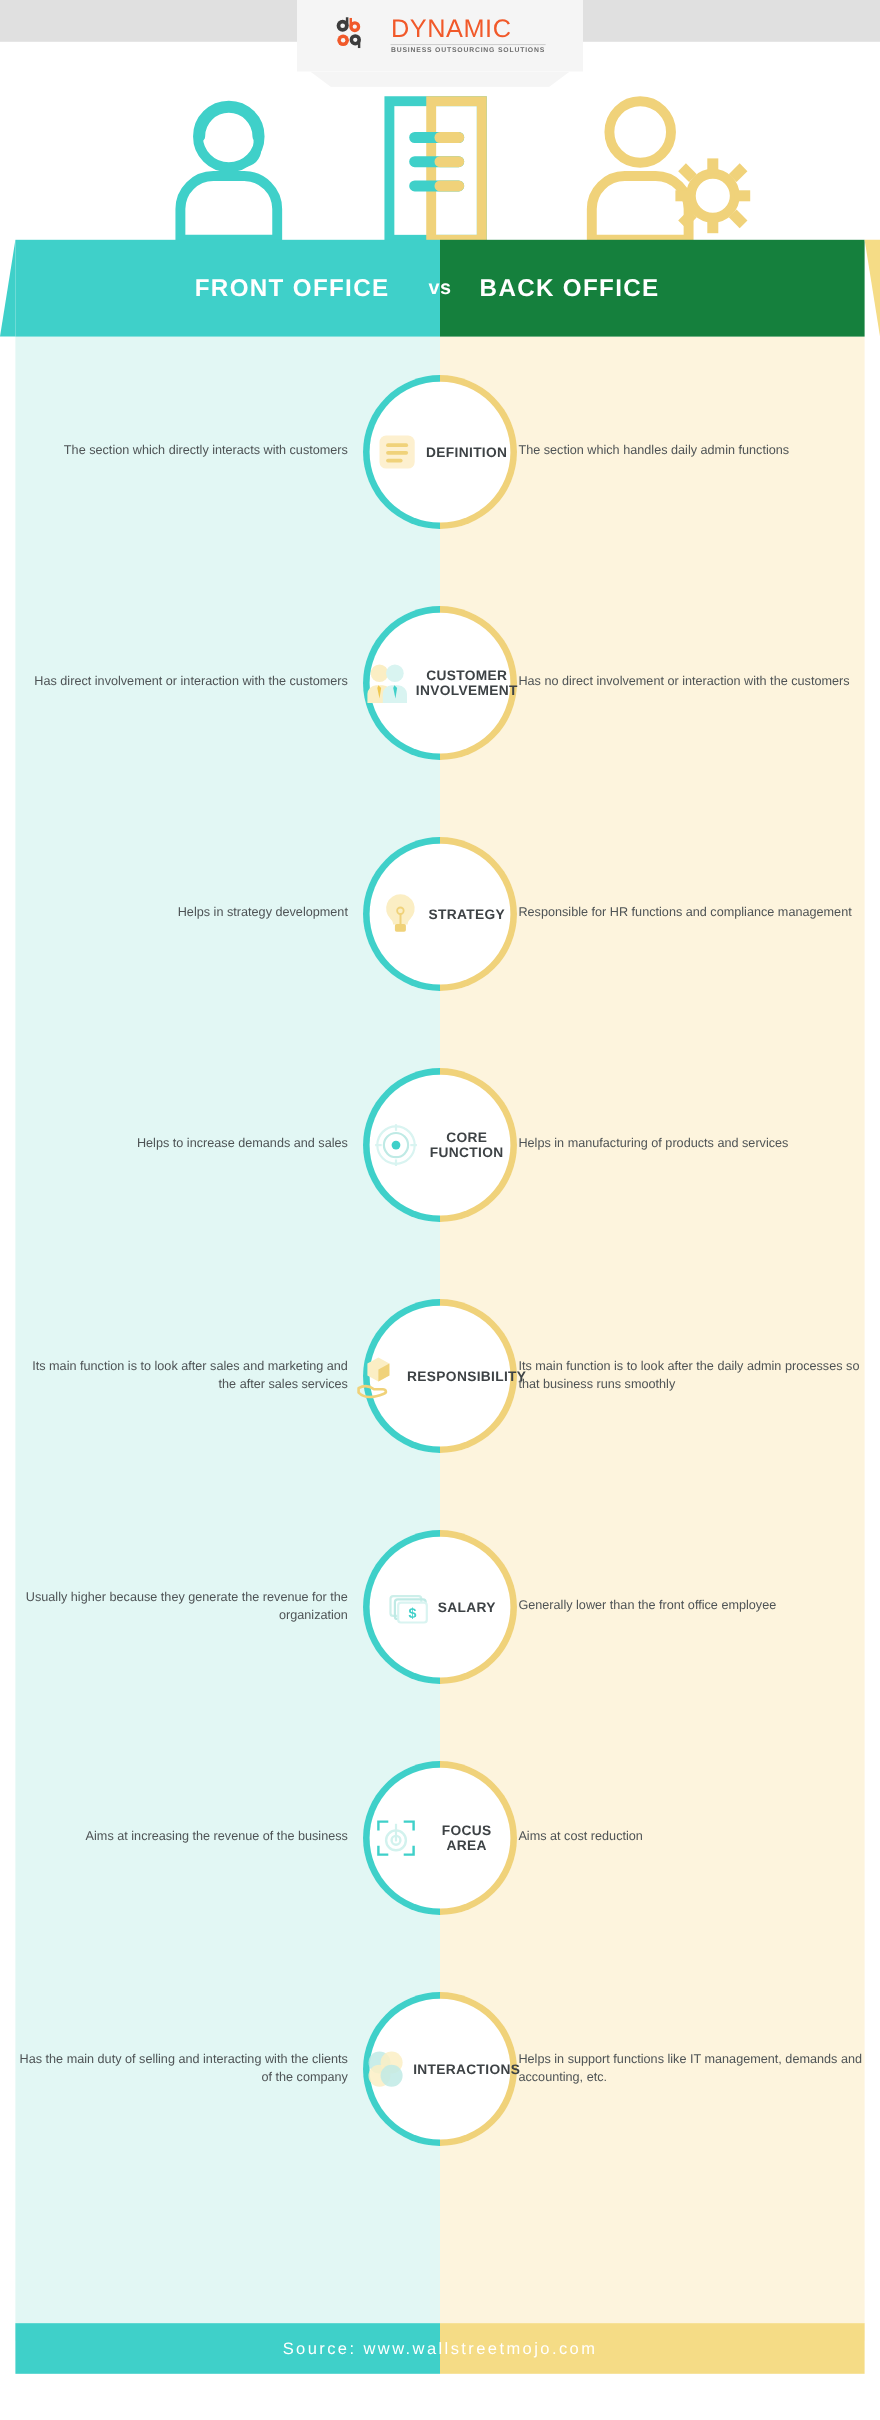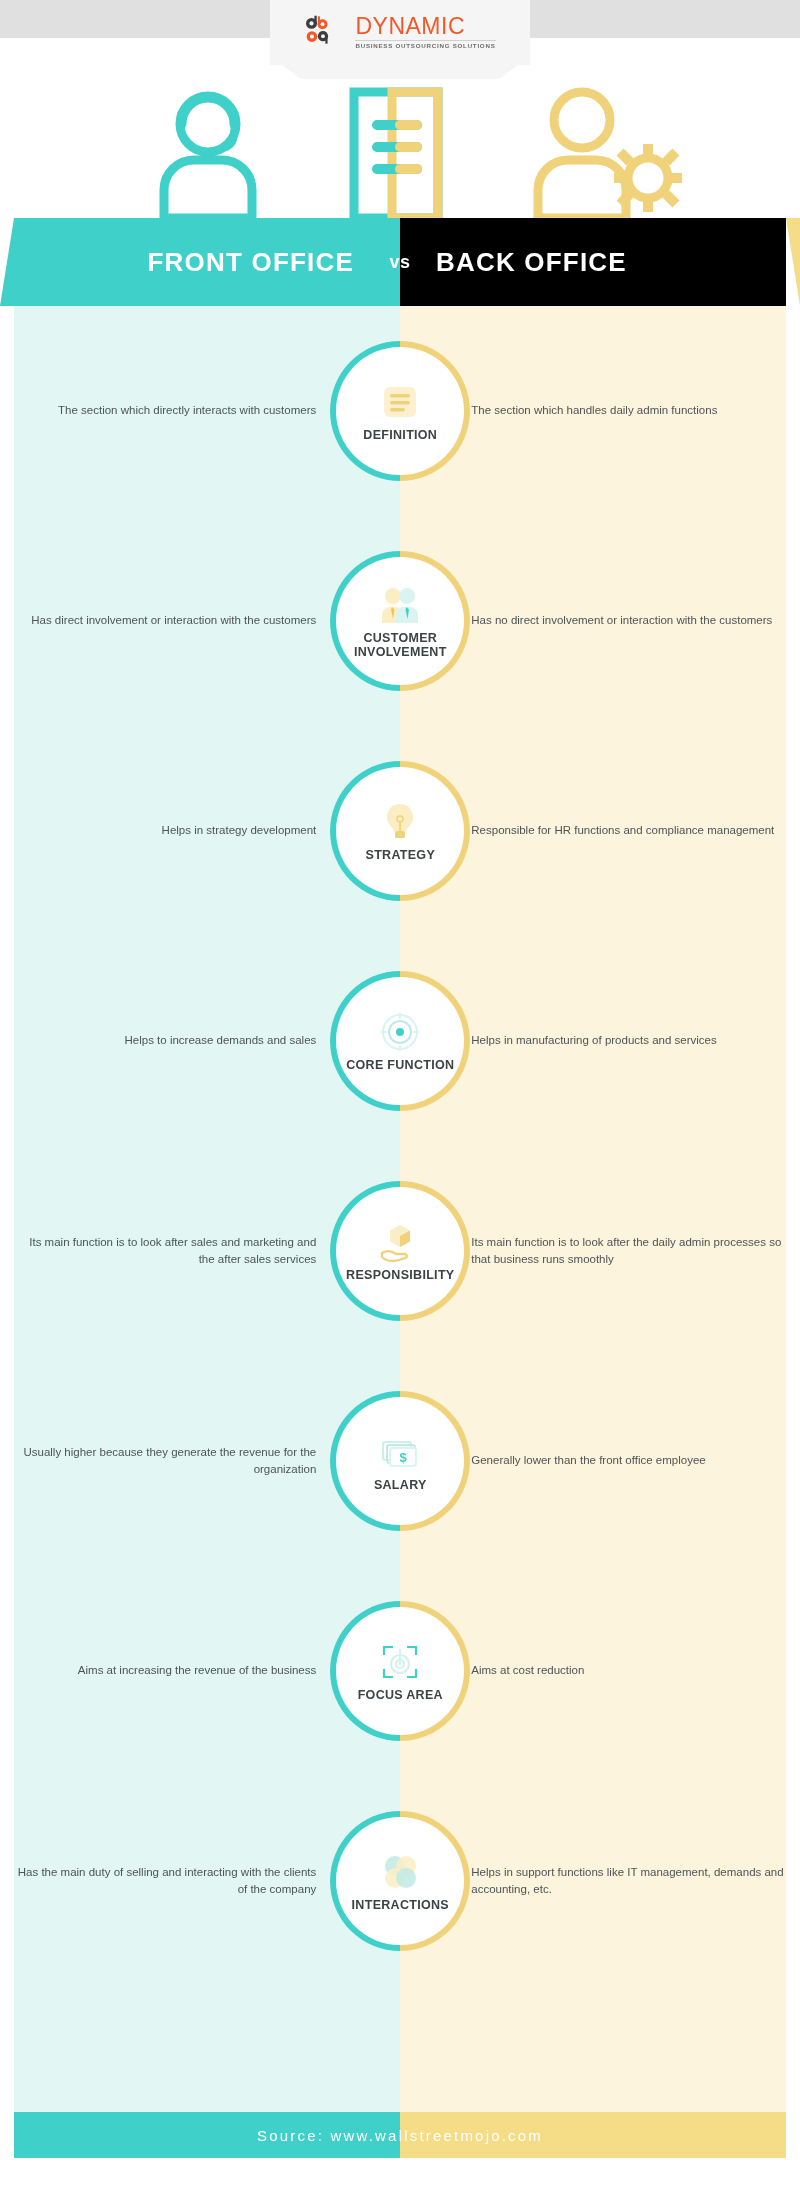--- a/index.html
+++ b/index.html
@@ -49,33 +49,33 @@
   .hero-back  { position:absolute; left:520px; top:8px; }
 
   
   .banner {
     position:absolute; left:14px; top:218px; width:772px; height:88px;
     display:flex; z-index:4;
   }
   .banner-l, .banner-r { flex:1; position:relative; display:flex;
     align-items:center; }
   .banner-l { background:#3fd0c9; justify-content:flex-end; }
-  .banner-r { background:#000000; justify-content:flex-start; }
+  .banner-r { background:#15803d; justify-content:flex-start; }
   .banner-l:before{
     content:""; position:absolute; left:-14px; top:0;
     border-style:solid; border-width:0 0 88px 14px;
     border-color:transparent transparent #3fd0c9 transparent;
   }
   .banner-r:after{
     content:""; position:absolute; right:-14px; top:0;
     border-style:solid; border-width:88px 0 0 14px;
     border-color:#f5dc86 transparent transparent transparent;
   }
   .banner-title {
-    font-size:26px; font-weight:700; color:#ffffff;
+    font-size:22px; font-weight:700; color:#ffffff;
     letter-spacing:1.2px; font-family:"Liberation Sans", sans-serif;
   }
   .vs {
     position:absolute; left:50%; top:50%; transform:translate(-50%,-50%);
     font-size:18px; font-weight:700; color:#ffffff; z-index:6;
     letter-spacing:0.5px;
   }
   .banner-l .banner-title { margin-right:46px; }
   .banner-r .banner-title { margin-left:36px; }
 
@@ -109,21 +109,21 @@
   }
   .badge-ring{
     position:absolute; inset:0; border-radius:50%;
     background:linear-gradient(to right,#3fd0c9 0 50%,#f0d27a 50% 100%);
   }
   .badge-hole{
     position:absolute; inset:6px; border-radius:50%; background:#ffffff;
   }
   .badge-content{
     position:relative; z-index:2;
-    display:flex; flex-direction:column; align-items:center;
+    display:flex; flex-direction:row; align-items:center;
     justify-content:center; gap:4px; padding:0 8px;
   }
   .badge-icon{ width:44px; height:44px; display:block; }
   .badge-label{
     font-size:12.5px; font-weight:700; color:#3d4245;
     text-align:center; letter-spacing:0.3px; line-height:1.15;
   }
 
   
   .footer {

